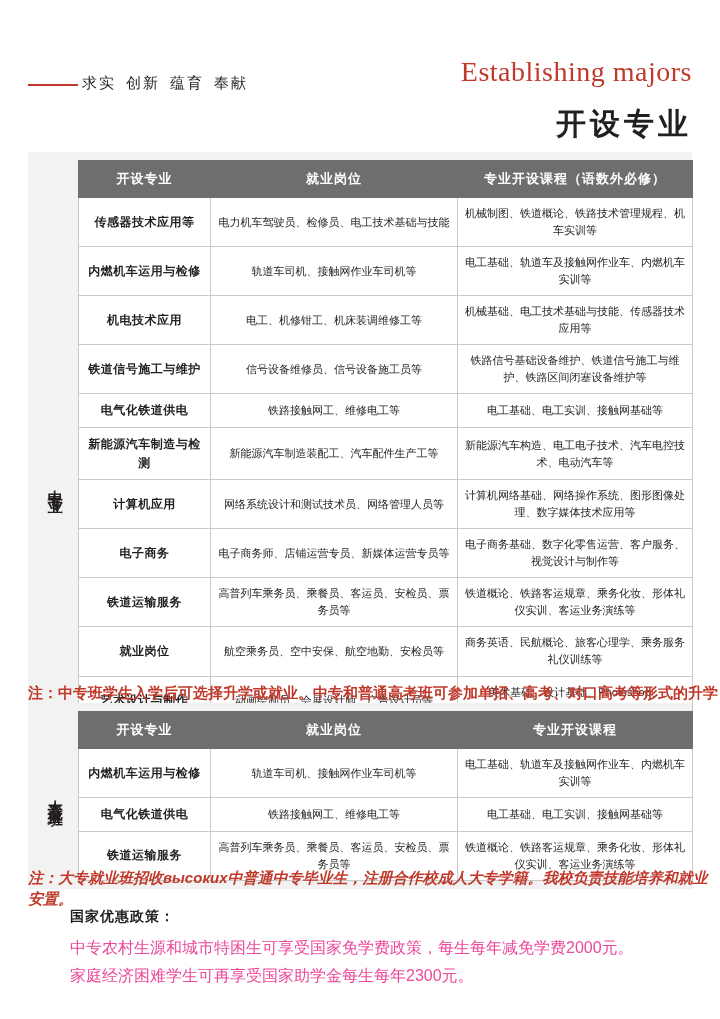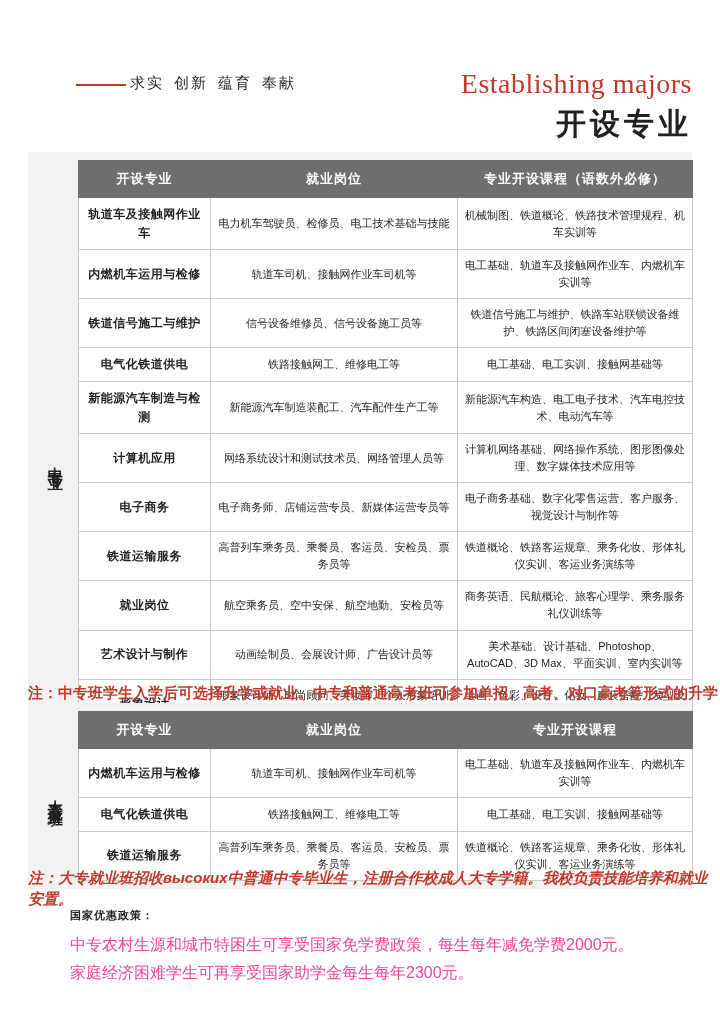--- a/index.html
+++ b/index.html
@@ -13,21 +13,20 @@
     font-family: "Liberation Sans", sans-serif;
     color: #231f20;
     position: relative;
     overflow: hidden;
   }
 
   
   .header {
     position: relative;
     height: 140px;
-    margin-left: 48px;
   }
   .header-rule {
     position: absolute;
     left: 28px;
     top: 84px;
     width: 50px;
     height: 2px;
     background: #c0392b;
   }
   .motto {
@@ -35,21 +34,21 @@
     left: 82px;
     top: 74px;
     font-size: 15px;
     letter-spacing: 2px;
     color: #231f20;
   }
   .motto span { margin-right: 10px; }
   .title-en {
     position: absolute;
     right: 28px;
-    top: 68px;
+    top: 56px;
     font-size: 28px;
     color: #c0392b;
     letter-spacing: 0.5px;
     font-family: "Liberation Serif", serif;
   }
   .title-cn {
     position: absolute;
     right: 28px;
     top: 104px;
     font-size: 30px;
@@ -141,21 +140,21 @@
   #note-dazhuan { top: 867px; font-style: italic; }
 
   
   .policy {
     position: absolute;
     left: 70px;
     top: 908px;
     width: 600px;
   }
   .policy-title {
-    font-size: 11px;
+    font-size: 14px;
     font-weight: bold;
     letter-spacing: 1px;
     margin-bottom: 8px;
     color: #231f20;
   }
   .policy-line {
     font-size: 16px;
     line-height: 1.75;
     color: #ec4899;
   }
@@ -185,33 +184,38 @@
       </colgroup>
       <thead>
         <tr>
           <th>开设专业</th>
           <th>就业岗位</th>
           <th>专业开设课程（语数外必修）</th>
         </tr>
       </thead>
       <tbody>
         <tr>
-          <td class="c0">轨道车及接触网作业车</td>
+          <td class="c0">传感器技术应用等</td>
           <td>电力机车驾驶员、检修员、电工技术基础与技能</td>
           <td>机械制图、铁道概论、铁路技术管理规程、机车实训等</td>
         </tr>
         <tr>
           <td class="c0">内燃机车运用与检修</td>
           <td>轨道车司机、接触网作业车司机等</td>
           <td>电工基础、轨道车及接触网作业车、内燃机车实训等</td>
         </tr>
         <tr>
+          <td class="c0">机电技术应用</td>
+          <td>电工、机修钳工、机床装调维修工等</td>
+          <td>机械基础、电工技术基础与技能、传感器技术应用等</td>
+        </tr>
+        <tr>
           <td class="c0">铁道信号施工与维护</td>
           <td>信号设备维修员、信号设备施工员等</td>
-          <td>铁道信号施工与维护、铁路车站联锁设备维护、铁路区间闭塞设备维护等</td>
+          <td>铁路信号基础设备维护、铁道信号施工与维护、铁路区间闭塞设备维护等</td>
         </tr>
         <tr>
           <td class="c0">电气化铁道供电</td>
           <td>铁路接触网工、维修电工等</td>
           <td>电工基础、电工实训、接触网基础等</td>
         </tr>
         <tr>
           <td class="c0">新能源汽车制造与检测</td>
           <td>新能源汽车制造装配工、汽车配件生产工等</td>
           <td>新能源汽车构造、电工电子技术、汽车电控技术、电动汽车等</td>

